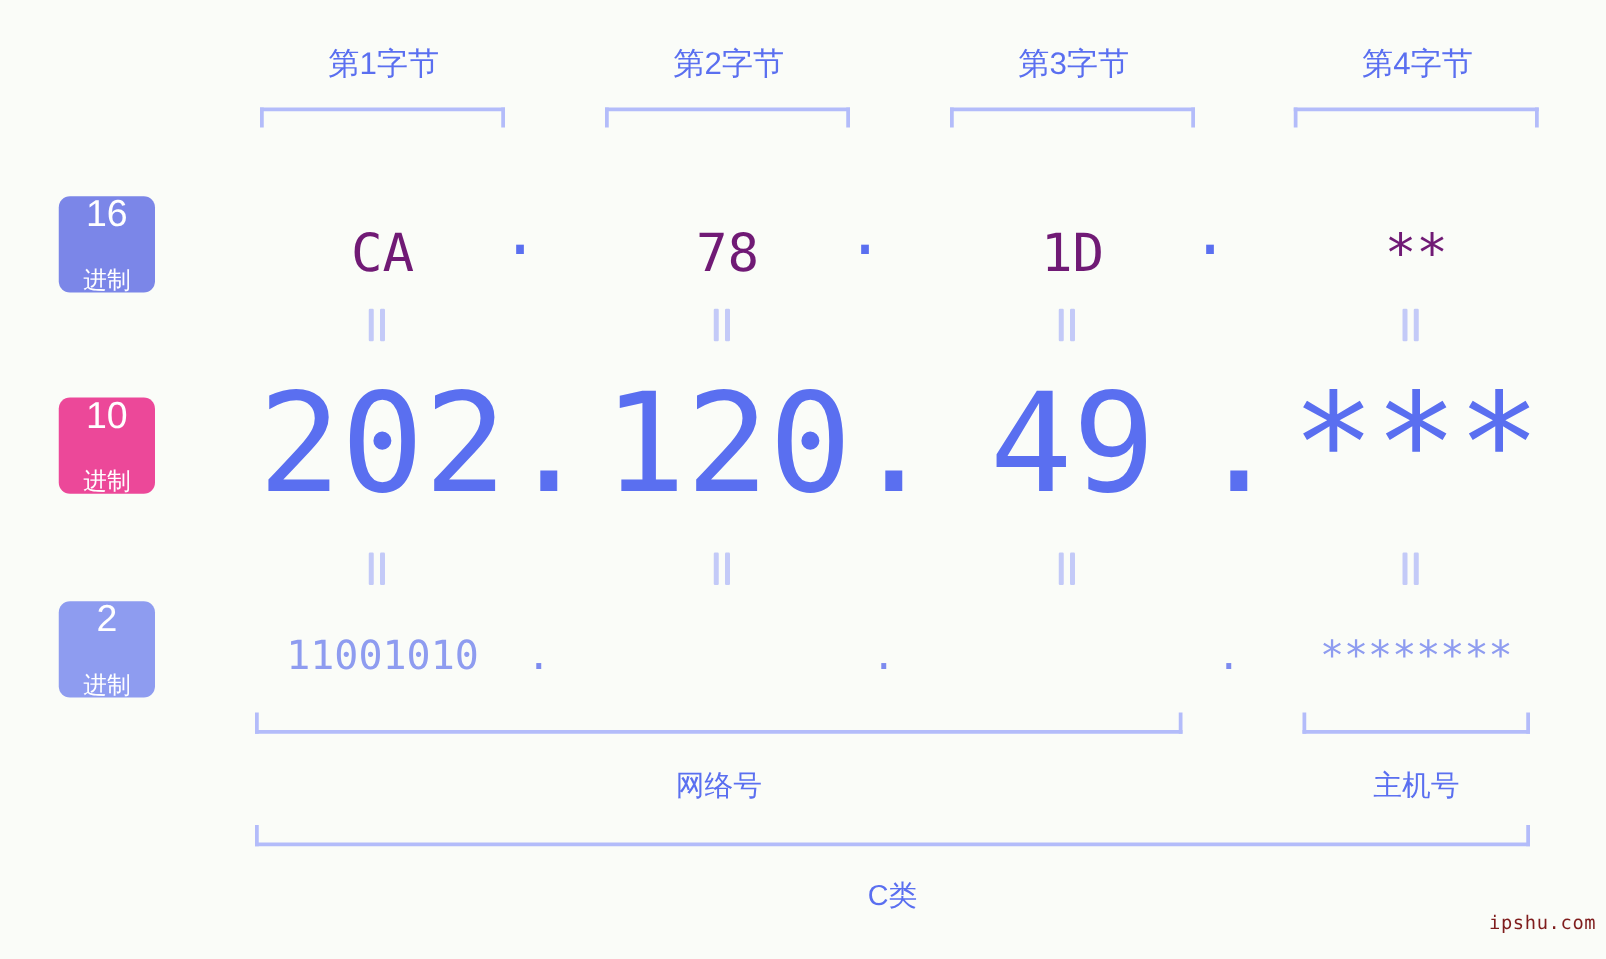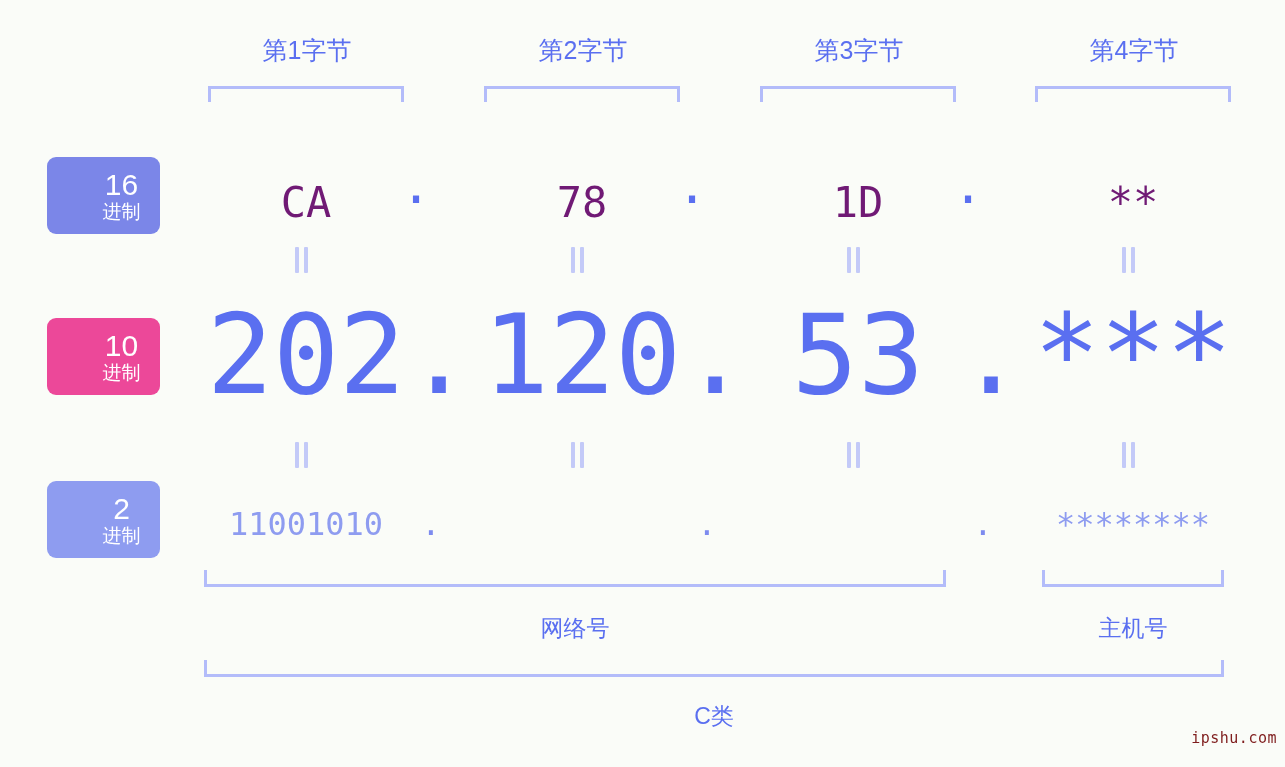--- a/index.html
+++ b/index.html
@@ -48,23 +48,22 @@
   .badge {
     position: absolute;
     left: 47px;
     width: 77px;
     height: 77px;
     border-radius: 9px;
     color: #ffffff;
     display: flex;
     flex-direction: column;
     align-items: center;
-    justify-content: center;
+    justify-content: space-between;
     line-height: 1;
-    padding-left: 36px;
   }
   .badge .num {
     font-size: 30px;
     font-weight: 400;
     margin-bottom: 2px;
   }
   .badge .sys {
     font-size: 19px;
     font-weight: 400;
   }
@@ -248,21 +247,21 @@
   <div class="eq eq-top" style="left:1118px;">
       <span class="a"></span>
       <span class="b"></span>
     </div>
 
   <div class="row row-dec">
     <div class="cell" style="left:36px;width:240px;">202</div>
     <div class="dot" style="left:256px;width:40px;">.</div>
     <div class="cell" style="left:312px;width:240px;">120</div>
     <div class="dot" style="left:532px;width:40px;">.</div>
-    <div class="cell" style="left:588px;width:240px;">53</div>
+    <div class="cell" style="left:588px;width:240px;">49</div>
     <div class="dot" style="left:808px;width:40px;">.</div>
     <div class="cell" style="left:863px;width:240px;">***</div>
   </div>
 
   <div class="eq eq-bot" style="left:291px;">
       <span class="a"></span>
       <span class="b"></span>
     </div>
   <div class="eq eq-bot" style="left:567px;">
       <span class="a"></span>

